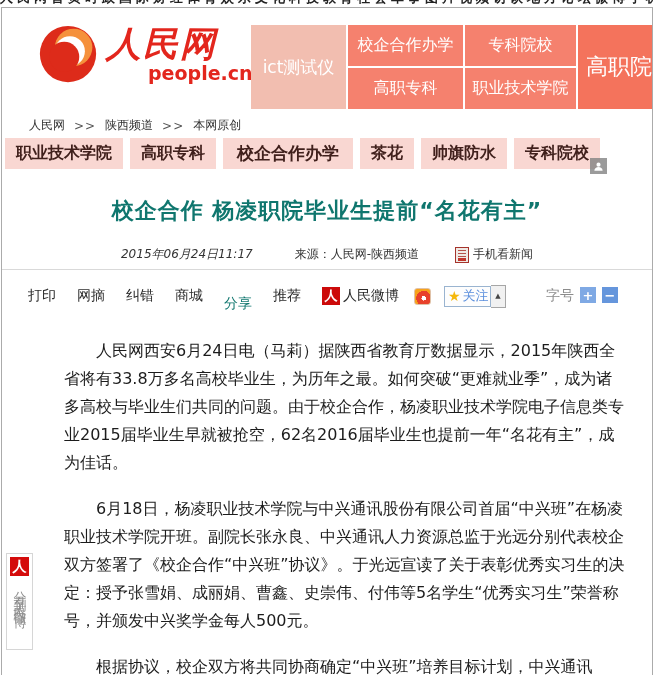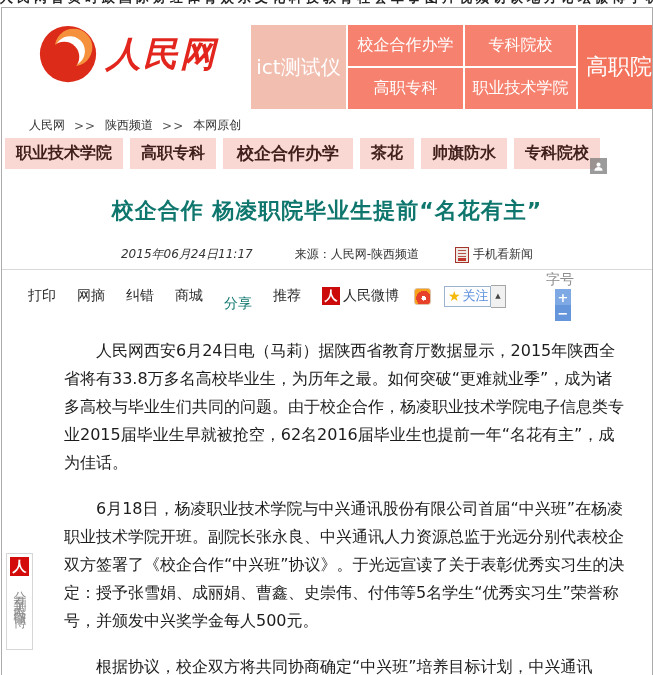--- a/index.html
+++ b/index.html
@@ -18,21 +18,21 @@
   .page { position:absolute; top:7px; left:1px; right:0; bottom:-2px;
           border:1px solid #ababab; background:#fff; overflow:hidden; }
   
   .logo { position:absolute; top:16px; left:36px; display:flex; align-items:center; cursor:pointer; }
   .logo-swirl { width:60px; height:60px; margin-right:8px; }
   .brand-wrap { display:flex; flex-direction:column; }
   .brand-cn { font-size:35px; font-weight:bold; font-style:italic; color:#e3261d; letter-spacing:2px; line-height:38px;}
   .brand-domain { font-size:19px; font-weight:bold; color:#e3261d; margin-left:42px; line-height:20px; }
   
   .promo { position:absolute; top:17px; left:249px; right:-2px; height:84px; display:flex; }
-  .promo-left { width:95px; background:#f2beb0; color:#fff; font-size:20px;
+  .promo-left { width:95px; background:#f2beb0; color:#fff; font-size:17px;
                 display:flex; align-items:center; justify-content:center; }
   .promo-mid { display:grid; grid-template-columns:115px 111px; grid-template-rows:41px 41px;
                gap:2px; margin:0 2px; }
   .promo-cell { background:#f5816e; color:#fff; font-size:16px;
                 display:flex; align-items:center; justify-content:center; white-space:nowrap; }
   .promo-right { flex:1; background:#f4735c; color:#fff; font-size:22px;
                  display:flex; align-items:center; padding-left:8px; white-space:nowrap; overflow:hidden; }
   
   .crumbs { position:absolute; top:109px; left:27px; font-size:12px; color:#333;
             display:flex; align-items:center; }
@@ -71,21 +71,21 @@
   .sina-ico { width:17px; height:17px; border:1px solid #e0c2a8; border-radius:3px; margin-right:13px;
               background:radial-gradient(circle at 58% 62%, #ffffff 0 17%, #e8412a 18% 58%, #f7a21b 59% 100%);
               cursor:pointer; }
   .follow { display:flex; align-items:center; cursor:pointer; }
   .follow-box { width:47px; height:21px; border:1px solid #9ab4d0; background:#fdfdfd;
                 display:flex; align-items:center; overflow:hidden; padding-left:3px; }
   .follow-star { color:#f5b80c; font-size:14px; margin-right:2px; }
   .follow-text { color:#5a8edc; font-size:13px; white-space:nowrap; }
   .follow-arrow { width:15px; height:23px; border:1px solid #a6a6a6; border-left:none; background:#f1f1f1;
                   display:flex; align-items:center; justify-content:center; font-size:7px; color:#444; }
-  .fontsize { display:flex; align-items:center; margin-left:40px; color:#8c8c8c;flex-direction:column; }
+  .fontsize { display:flex; margin-left:40px; color:#8c8c8c; }
   .fz-btn { width:16px; height:16px; margin-left:6px; color:#fff; font-size:13px; font-weight:bold;
             display:flex; align-items:center; justify-content:center; cursor:pointer; }
   .fz-plus { background:#7fa9e4; }
   .fz-minus { background:#6596dc; }
   
   .content { position:absolute; top:329px; left:28px; width:597px;
              font-size:16px; line-height:28px; color:#1c1c1c; }
   .content p { margin-bottom:18px; text-indent:2em;margin-left:34px; }
   
   .share { position:absolute; left:4px; top:545px; width:27px; border:1px solid #d6d6d6;
@@ -106,20 +106,21 @@
 
   <div class="logo">
     <svg class="logo-swirl" viewBox="0 0 64 64">
       <circle cx="32" cy="32" r="30" fill="#dd2b1a"></circle>
       <circle cx="38" cy="25" r="20" fill="#f5913c"></circle>
       <circle cx="34" cy="29" r="16" fill="#ffffff"></circle>
       <circle cx="28" cy="35" r="16" fill="#dd2b1a"></circle>
     </svg>
     <div class="brand-wrap">
       <span class="brand-cn">人民网</span>
+      <span class="brand-domain">people.cn</span>
     </div>
   </div>
 
   <div class="promo">
     <div class="promo-left">ict测试仪</div>
     <div class="promo-mid">
       <div class="promo-cell">校企合作办学</div>
       <div class="promo-cell">专科院校</div>
       <div class="promo-cell">高职专科</div>
       <div class="promo-cell">职业技术学院</div>

